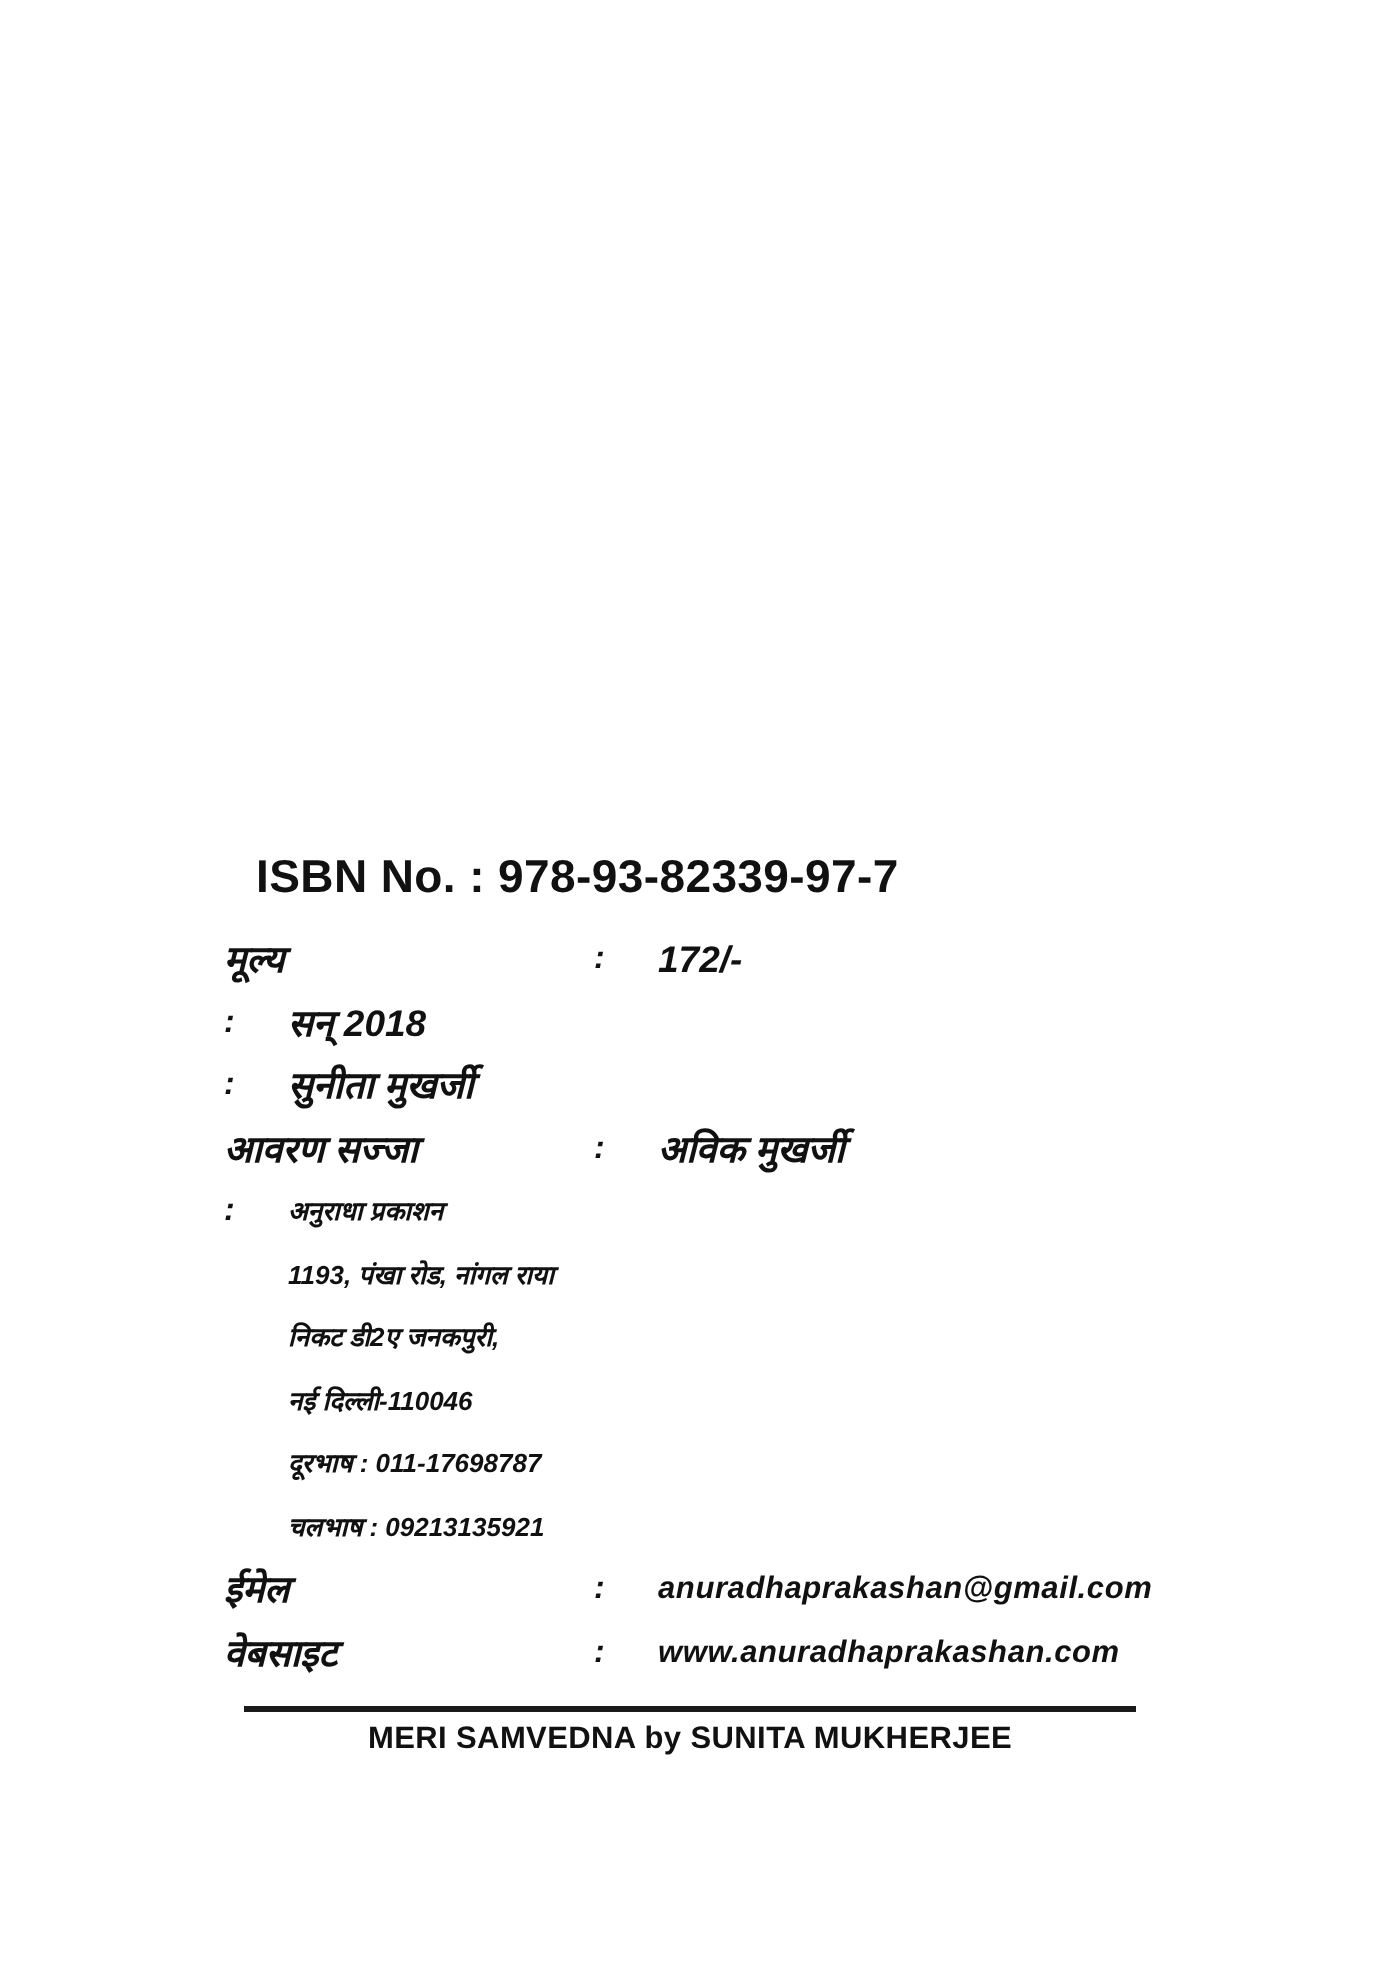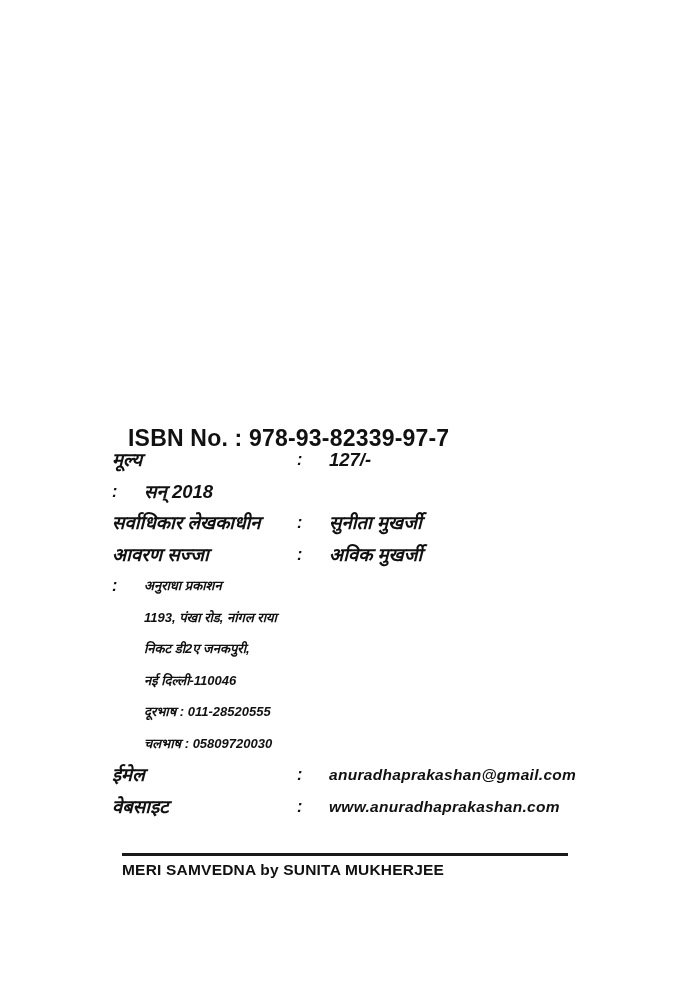--- a/index.html
+++ b/index.html
@@ -26,21 +26,21 @@
     font-size: 23px;
     font-weight: bold;
     letter-spacing: 0.2px;
     color: #111111;
     white-space: nowrap;
     margin-top: 21px;
   }
   .rows {
     position: absolute;
     left: 112px;
-    top: 444px;
+    top: 464px;
     width: 480px;
   }
   .row {
     display: flex;
     align-items: flex-start;
   }
   .row .label {
     width: 185px;
     flex: 0 0 185px;
   }
@@ -81,68 +81,68 @@
     top: 853px;
     width: 446px;
     height: 3px;
     background: #1a1a1a;
   }
   .footer-text {
     position: absolute;
     left: 122px;
     top: 861px;
     width: 446px;
+    text-align: center;
     font-size: 15.5px;
     font-weight: bold;
     letter-spacing: 0.2px;
     color: #111111;
     white-space: nowrap;
   }
 </style>
 </head>
 <body>
 
 <div class="page">
 
   <div class="isbn-line">ISBN No. : 978-93-82339-97-7</div>
 
   <div class="rows">
 
     <div class="row">
       <span class="label deva">मूल्य</span>
       <span class="colon">:</span>
-      <span class="deva">127/-</span>
+      <span class="deva">172/-</span>
     </div>
 
     <div class="row">
       <span class="colon">:</span>
       <span class="deva">सन् 2018</span>
     </div>
 
     <div class="row">
-      <span class="label deva">सर्वाधिकार लेखकाधीन</span>
       <span class="colon">:</span>
       <span class="deva">सुनीता मुखर्जी</span>
     </div>
 
     <div class="row">
       <span class="label deva">आवरण सज्जा</span>
       <span class="colon">:</span>
       <span class="deva">अविक मुखर्जी</span>
     </div>
 
     <div class="row">
       <span class="colon">:</span>
       <span class="value-col">
         <span class="vline" style="display:block">अनुराधा प्रकाशन</span>
         <span class="vline" style="display:block">1193, पंखा रोड, नांगल राया</span>
         <span class="vline" style="display:block">निकट डी2ए जनकपुरी,</span>
         <span class="vline" style="display:block">नई दिल्ली-110046</span>
-        <span class="vline" style="display:block">दूरभाष : 011-28520555</span>
-        <span class="vline" style="display:block">चलभाष : 05809720030</span>
+        <span class="vline" style="display:block">दूरभाष : 011-17698787</span>
+        <span class="vline" style="display:block">चलभाष : 09213135921</span>
       </span>
     </div>
 
     <div class="row">
       <span class="label deva">ईमेल</span>
       <span class="colon">:</span>
       <span class="latin-val">anuradhaprakashan@gmail.com</span>
     </div>
 
     <div class="row">

